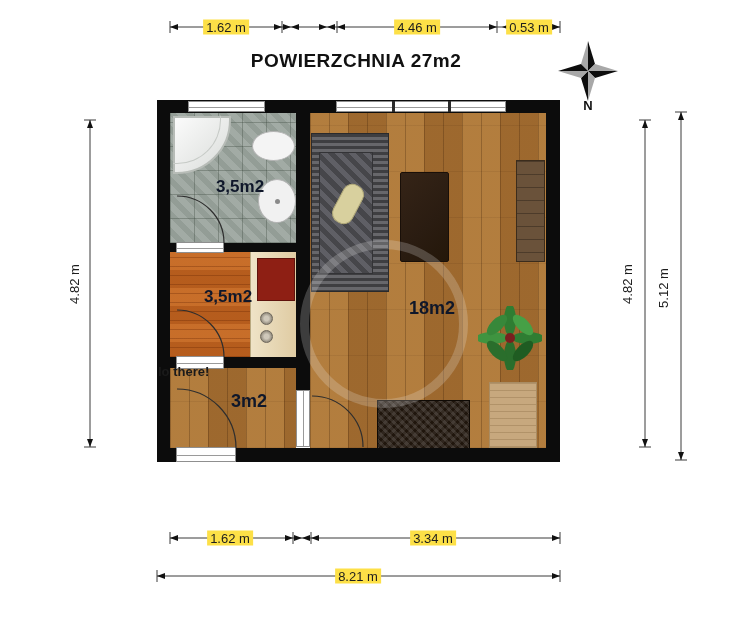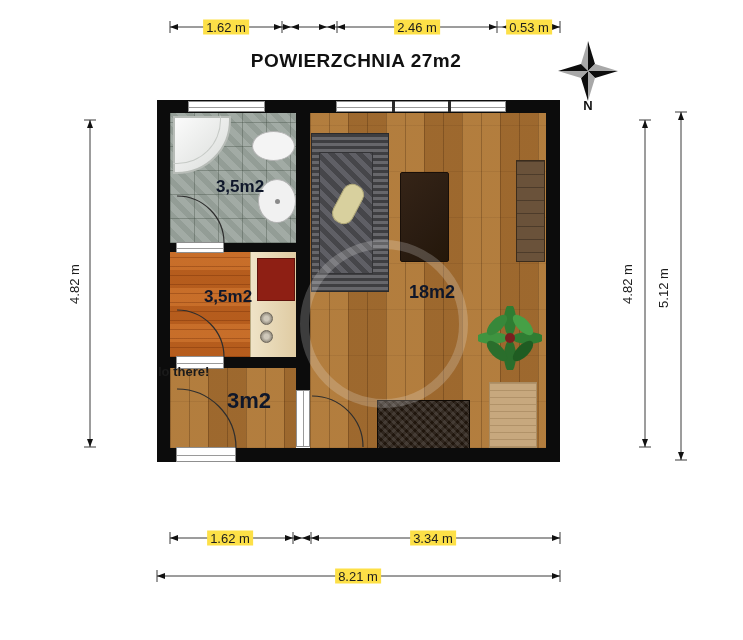--- a/index.html
+++ b/index.html
@@ -138,25 +138,25 @@
   <div class="window h" style="left:336px;top:101px;width:170px;height:11px;"></div>
   <div class="mullion" style="left:392px;top:101px;"></div>
   <div class="mullion" style="left:448px;top:101px;"></div>
   <div class="window h" style="left:176px;top:242px;width:48px;height:11px;"></div>
   <div class="window h" style="left:176px;top:356px;width:48px;height:13px;"></div>
   <div class="window h" style="left:176px;top:447px;width:60px;height:15px;"></div>
   <div class="window v" style="left:296px;top:390px;width:14px;height:57px;"></div>
 
   <div class="room-label" style="left:240px;top:187px;">3,5m2</div>
   <div class="room-label" style="left:228px;top:297px;">3,5m2</div>
-  <div class="room-label" style="left:249px;top:401px;font-size:22px;">3m2</div>
-  <div class="room-label" style="left:432px;top:292px;font-size:18px;">18m2</div>
+  <div class="room-label" style="left:249px;top:401px;font-size:18px;">3m2</div>
+  <div class="room-label" style="left:432px;top:308px;font-size:18px;">18m2</div>
 
   <div class="dim-label" style="left:226px;top:27px;">1.62 m</div>
-  <div class="dim-label" style="left:417px;top:27px;">2.46 m</div>
+  <div class="dim-label" style="left:417px;top:27px;">4.46 m</div>
   <div class="dim-label" style="left:529px;top:27px;">0.53 m</div>
   <div class="dim-label rot" style="left:74px;top:284px;">4.82 m</div>
   <div class="dim-label rot" style="left:627px;top:284px;">4.82 m</div>
   <div class="dim-label rot" style="left:663px;top:288px;">5.12 m</div>
   <div class="dim-label" style="left:230px;top:538px;">1.62 m</div>
   <div class="dim-label" style="left:433px;top:538px;">3.34 m</div>
   <div class="dim-label" style="left:358px;top:576px;">8.21 m</div>
 
   <div class="annotation">lo there!</div>
 

